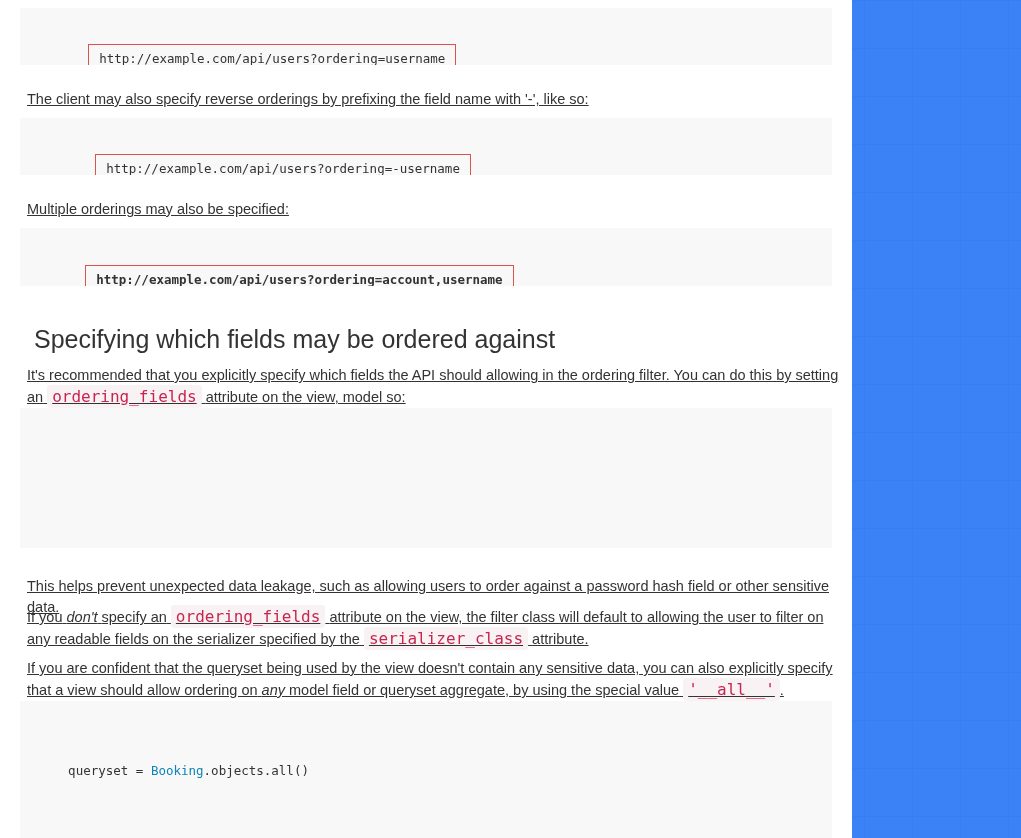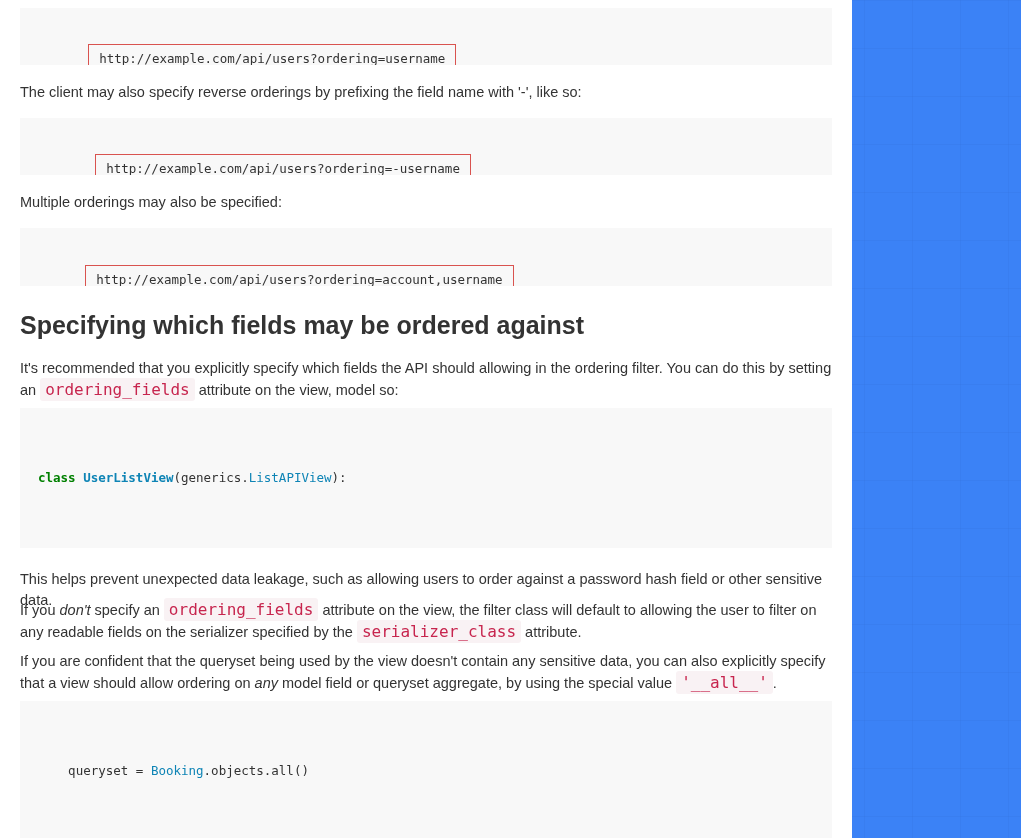--- a/index.html
+++ b/index.html
@@ -68,36 +68,37 @@
     font-family: "DejaVu Sans Mono", "Liberation Mono", monospace;
     font-size: 12.5px;
     color: #333;
     background: #f8f8f8;
     line-height: 16px;
   }
   p.para {
     font-size: 14.5px;
     line-height: 21px;
     color: #333;
-    margin: 0;
+    margin: 7px;
+    text-decoration: underline;
   }
   code.inline {
     font-family: "DejaVu Sans Mono", "Liberation Mono", monospace;
     font-size: 16px;
     color: #c7254e;
     background: #f9f2f4;
     padding: 2px 5px;
     border-radius: 3px;
     white-space: nowrap;
   }
   h2.section-title {
     font-size: 25px;
-    font-weight: bold;
+    font-weight: normal;
     color: #333;
-    margin: 0;
+    margin: 14px;
     line-height: 30px;
   }
   .kw   { color: #008000; font-weight: bold; }
   .cls  { color: #0e84b5; font-weight: bold; }
   .nm   { color: #0e84b5; }
   .plain{ color: #333; }
   .abs { position: absolute; }
 </style>
 </head>
 <body>
@@ -119,37 +120,36 @@
 
     <div class="abs codeblock" style="left:0; top:118px; width:812px; height:57px; padding:0;">
       <div style="position:absolute; left:15px; top:16px;">
         <span class="url-line">http://example.com/api/users?ordering=-username</span>
         
       </div>
     </div>
 
     <p class="abs para" style="left:0; top:192px; width:812px;">Multiple orderings may also be specified:</p>
 
-    <div class="abs codeblock" style="left:0; top:228px; width:812px; height:58px; padding:0;">
+    <div class="abs codeblock" style="left:0; top:228px; width:812px; height:58px; padding:0;font-weight:bold;">
       <div style="position:absolute; left:5px; top:17px;">
         <span class="url-line">http://example.com/api/users?ordering=account,username</span>
         
       </div>
     </div>
 
     <h2 class="abs section-title" style="left:0; top:310px; width:812px;">Specifying which fields may be ordered against</h2>
 
     <p class="abs para" style="left:0; top:358px; width:812px;">
       <span>It's recommended that you explicitly specify which fields the API should allowing in the ordering filter. You can do this by setting an</span>
       <code class="inline">ordering_fields</code>
       <span>attribute on the view, model so:</span>
     </p>
 
     <div class="abs codeblock wide" style="left:0; top:408px; height:140px; padding:20px 18px;">
-      <div><span class="kw">class</span> <span class="cls">UserListView</span><span class="plain">(generics.</span><span class="nm">ListAPIView</span><span class="plain">):</span></div>
       
       
     </div>
 
     <p class="abs para" style="left:0; top:569px; width:812px;">This helps prevent unexpected data leakage, such as allowing users to order against a password hash field or other sensitive data.</p>
 
     <p class="abs para" style="left:0; top:599px; width:812px;">
       <span>If you</span>
       <em>don't</em>
       <span>specify an</span>

